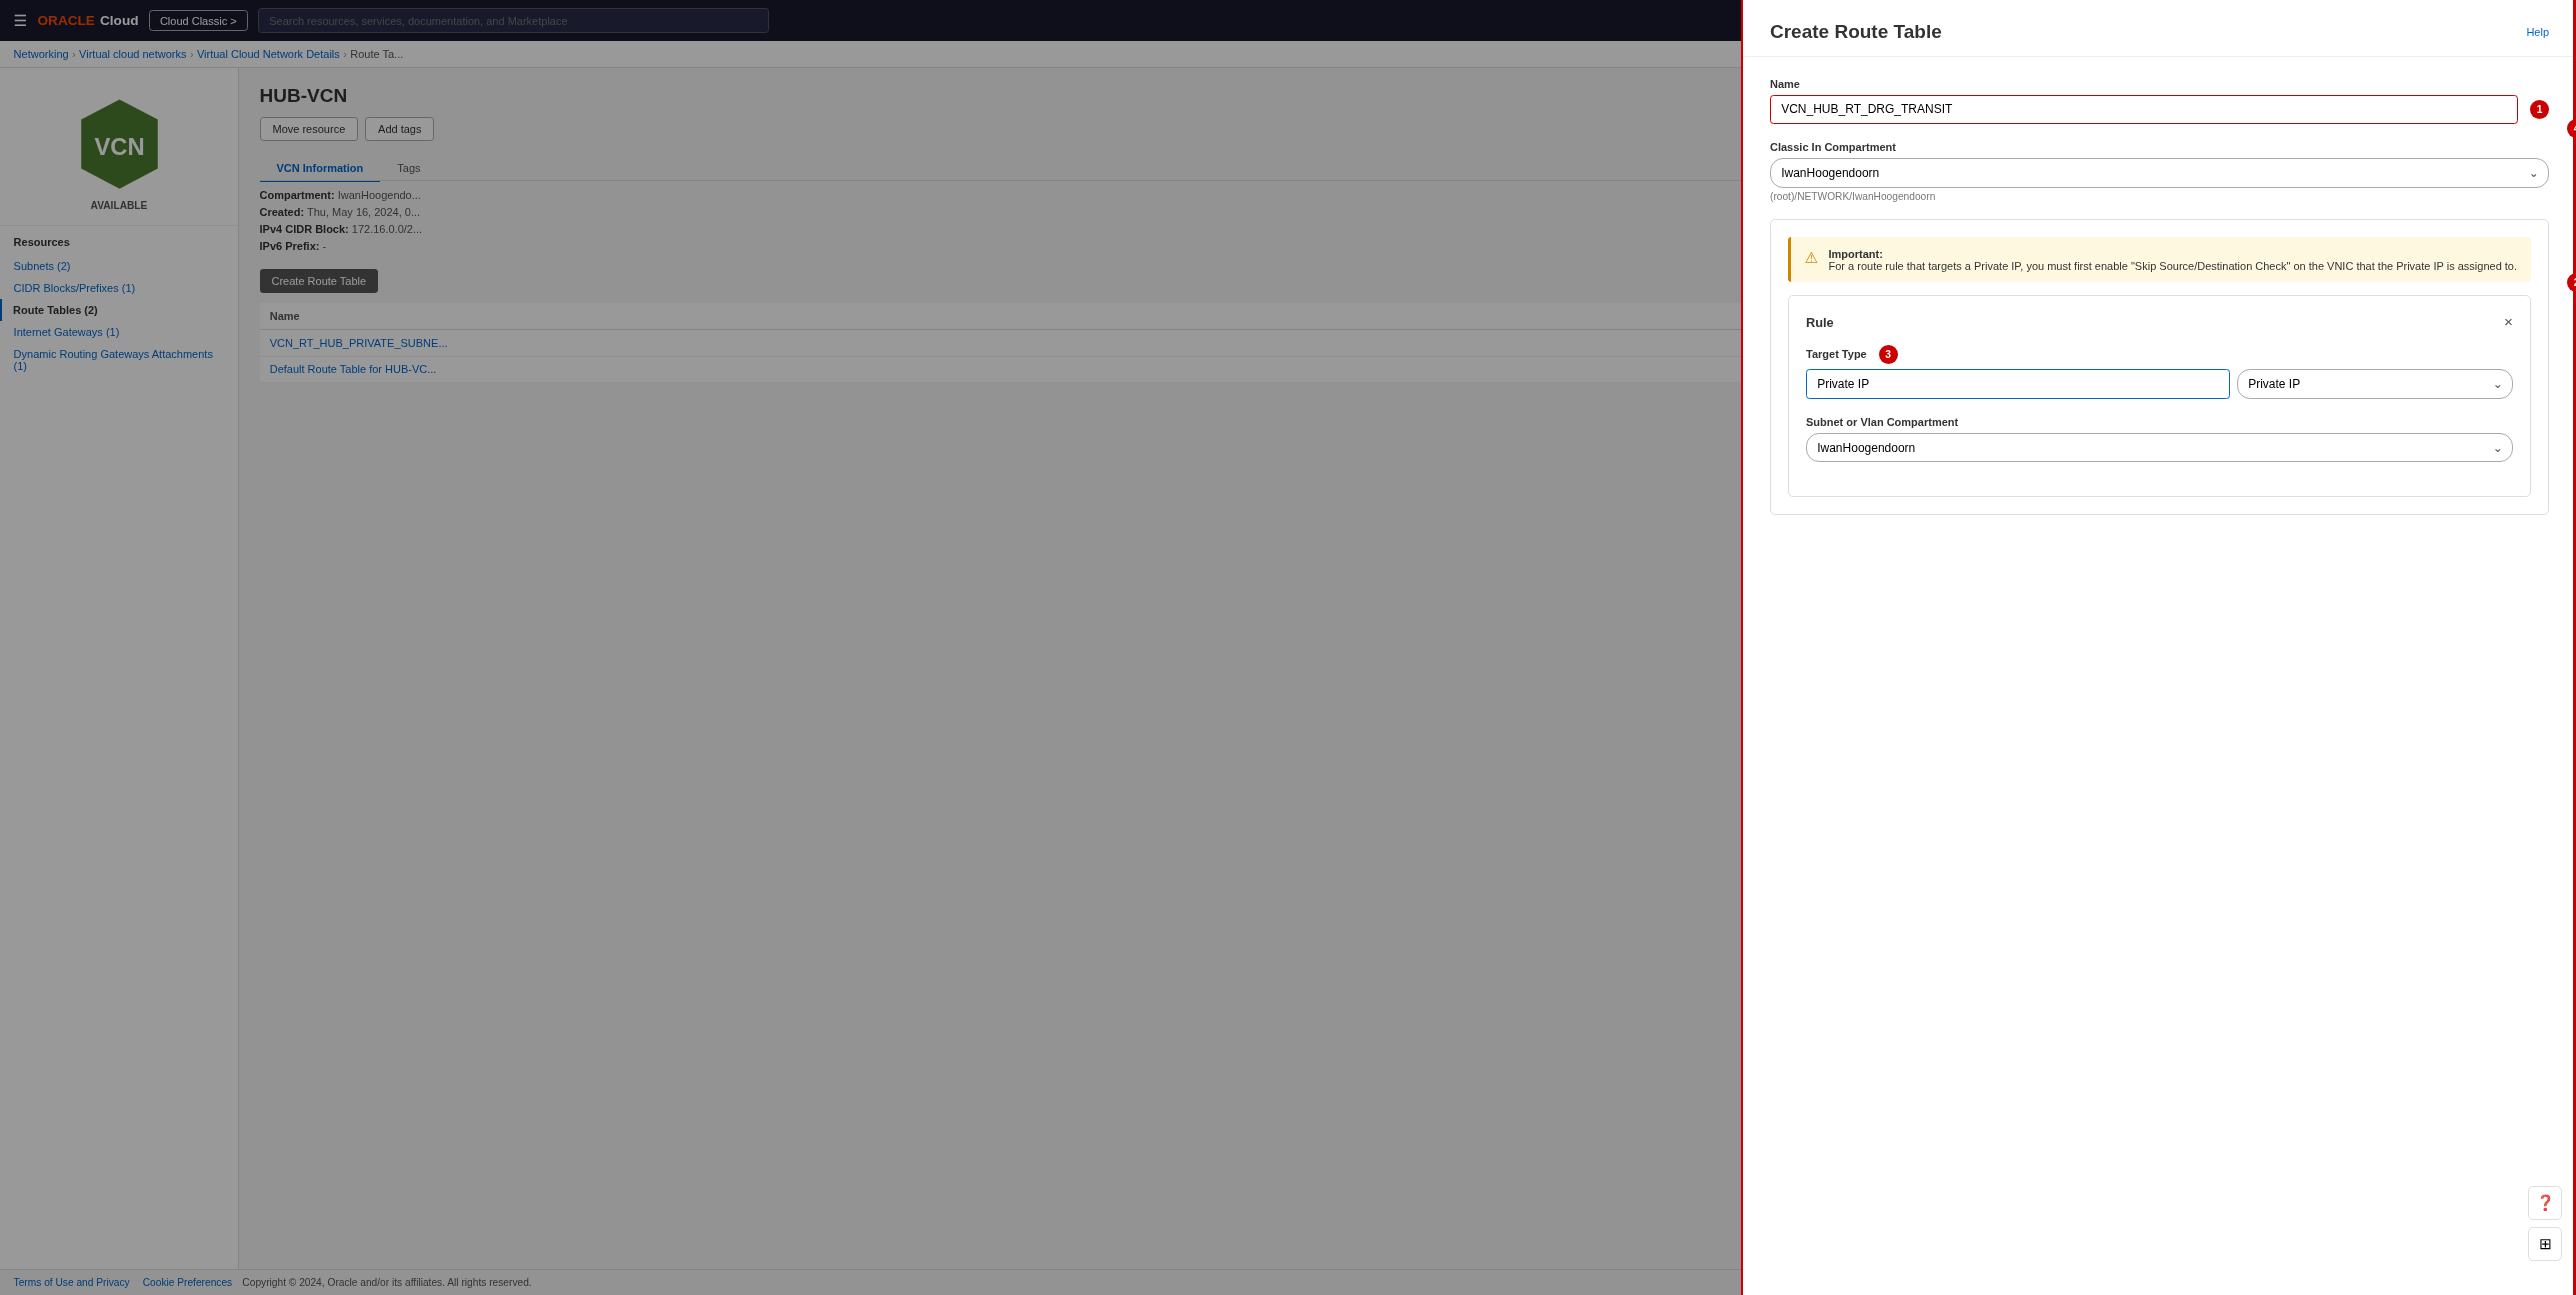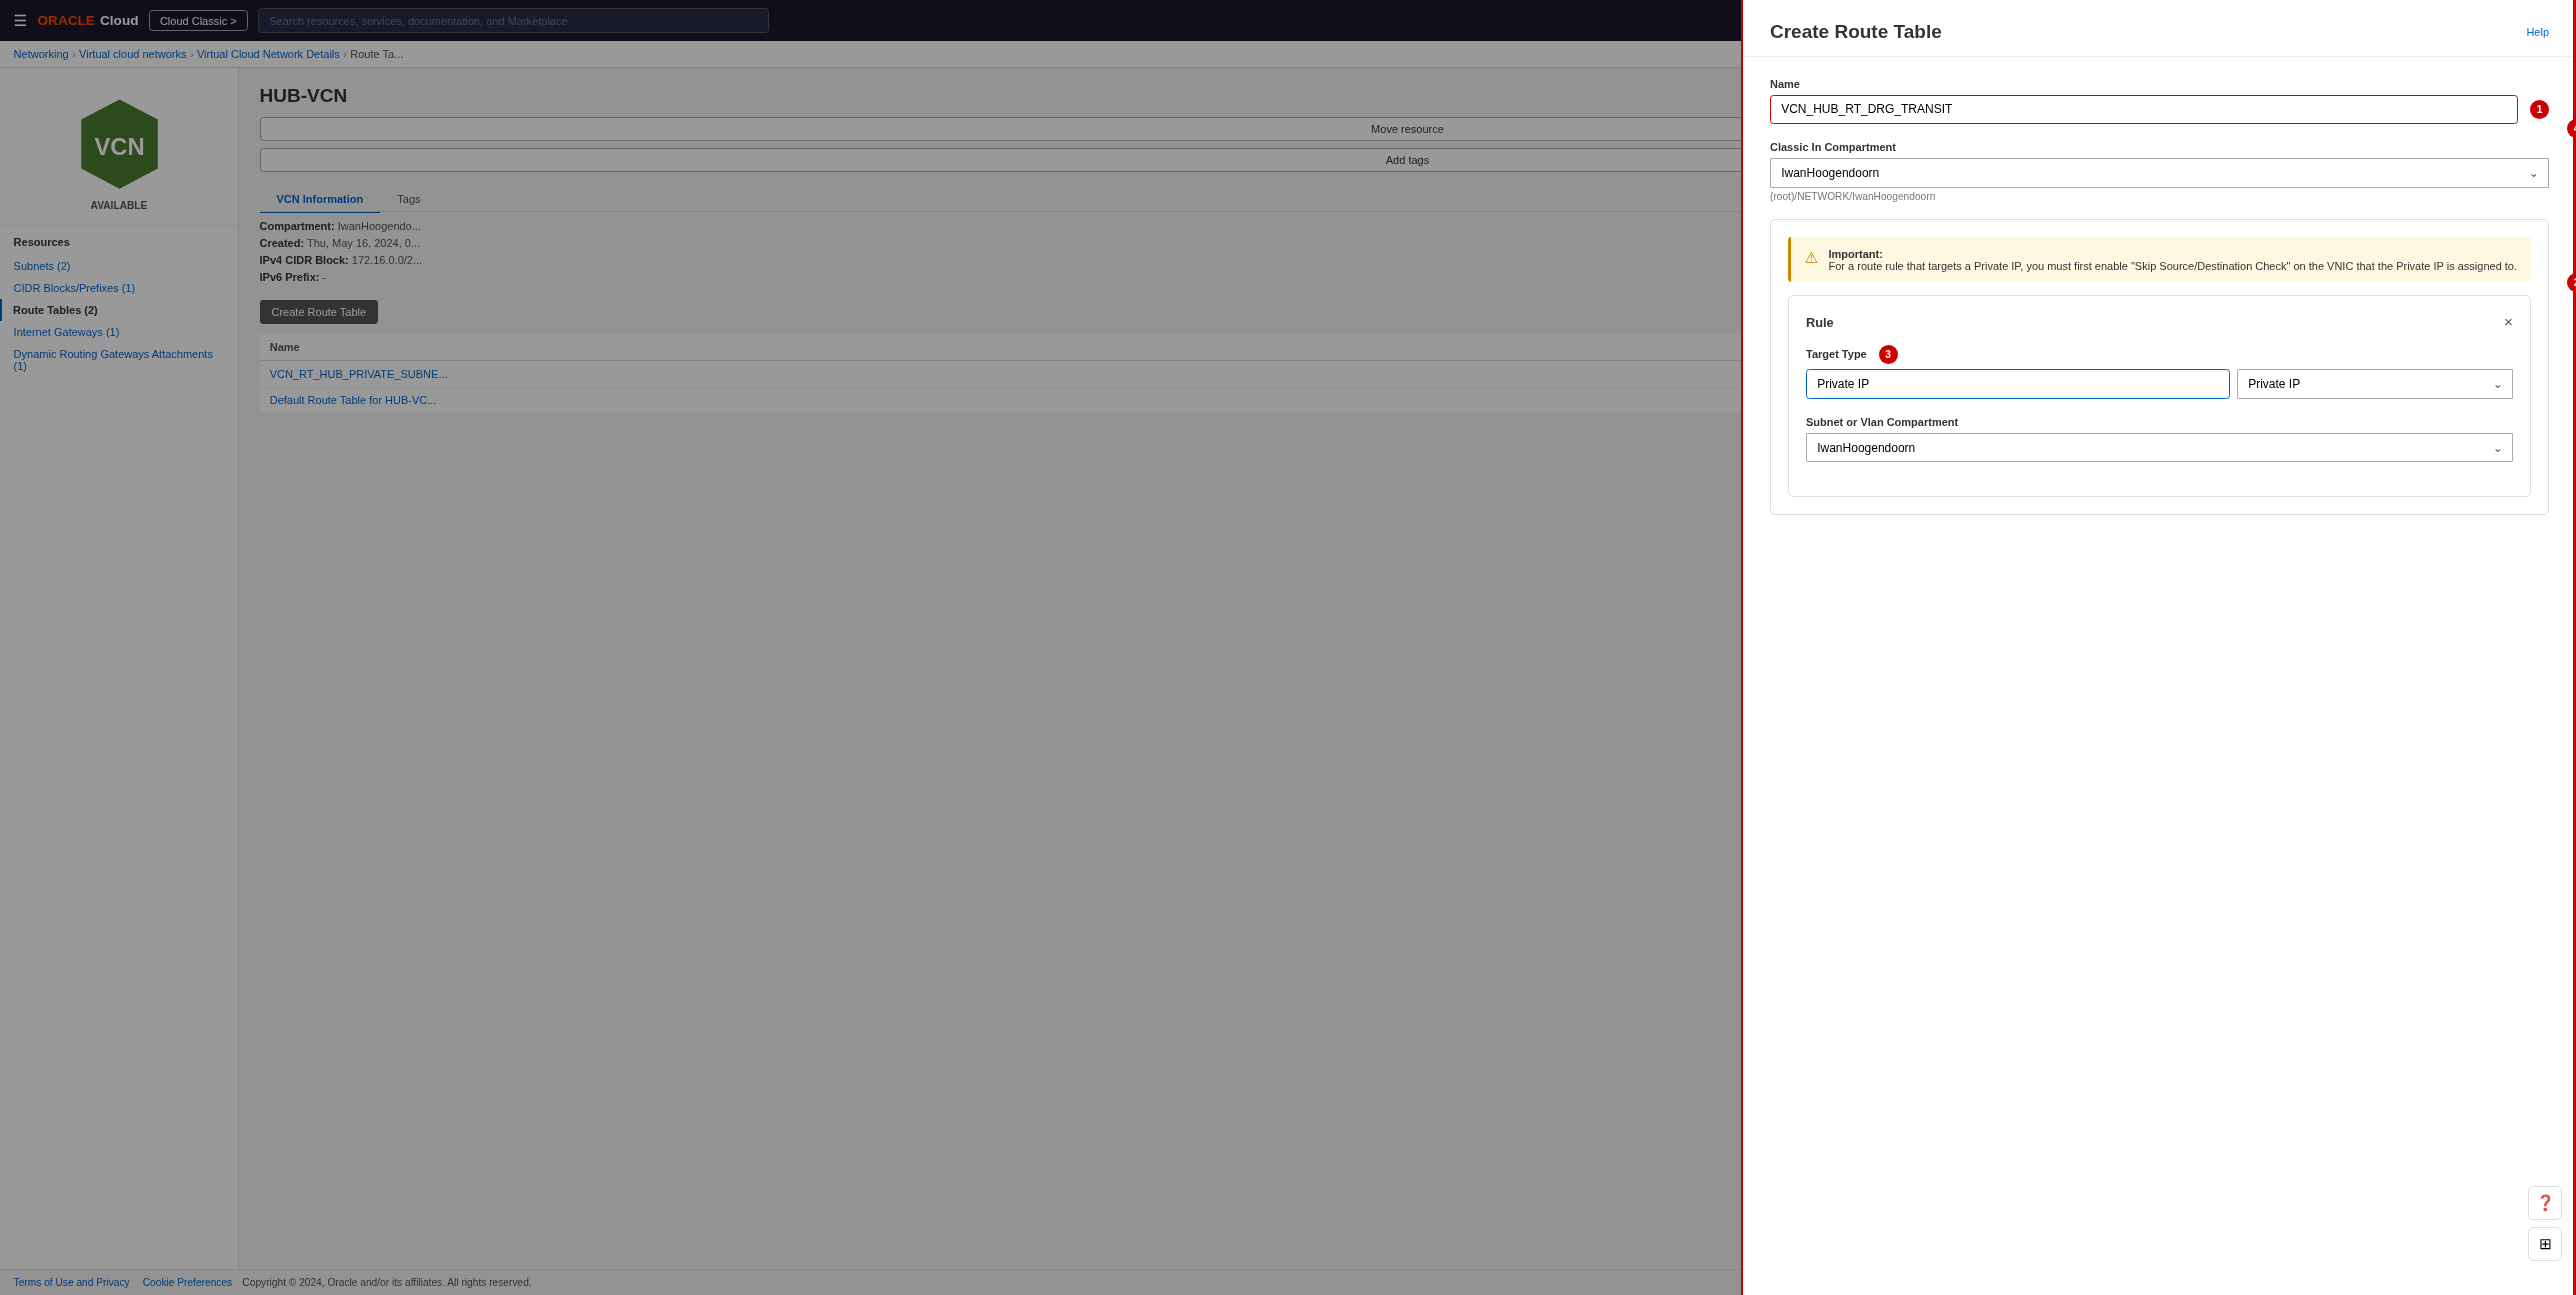--- a/index.html
+++ b/index.html
@@ -135,21 +135,21 @@
     
     .content-area {
       flex: 1;
       overflow-y: auto;
       padding: 17px 20.5px;
       background: #f5f5f5;
     }
 
     .vcn-title { font-size: 19px; font-weight: bold; color: #333; margin-bottom: 10.2px; }
 
-    .vcn-actions { display: flex; gap: 6.8px; margin-bottom: 13.6px; flex-direction: column; }
+    .vcn-actions { display: flex; gap: 6.8px; margin-bottom: 13.6px; }
     .btn-secondary {
       border: 0.9px solid #aaa;
       background: white;
       padding: 5.1px 12px;
       border-radius: 3.4px;
       cursor: pointer;
       font-size: 11px;
       color: #333;
     }
 
@@ -230,21 +230,21 @@
       width: 100%;
       border: 1.7px solid #c00;
       border-radius: 3.4px;
       padding: 6.8px 10.2px;
       font-size: 12px;
       outline: none;
     }
     .form-select {
       width: 100%;
       border: 0.9px solid #aaa;
-      border-radius: 1px;
+      border-radius: 13px;
       padding: 6.8px 10.2px;
       font-size: 12px;
       background: white;
       appearance: none;
       cursor: pointer;
       outline: none;
     }
     .select-wrapper { position: relative; }
     .select-wrapper::after {
       content: '⌄';

